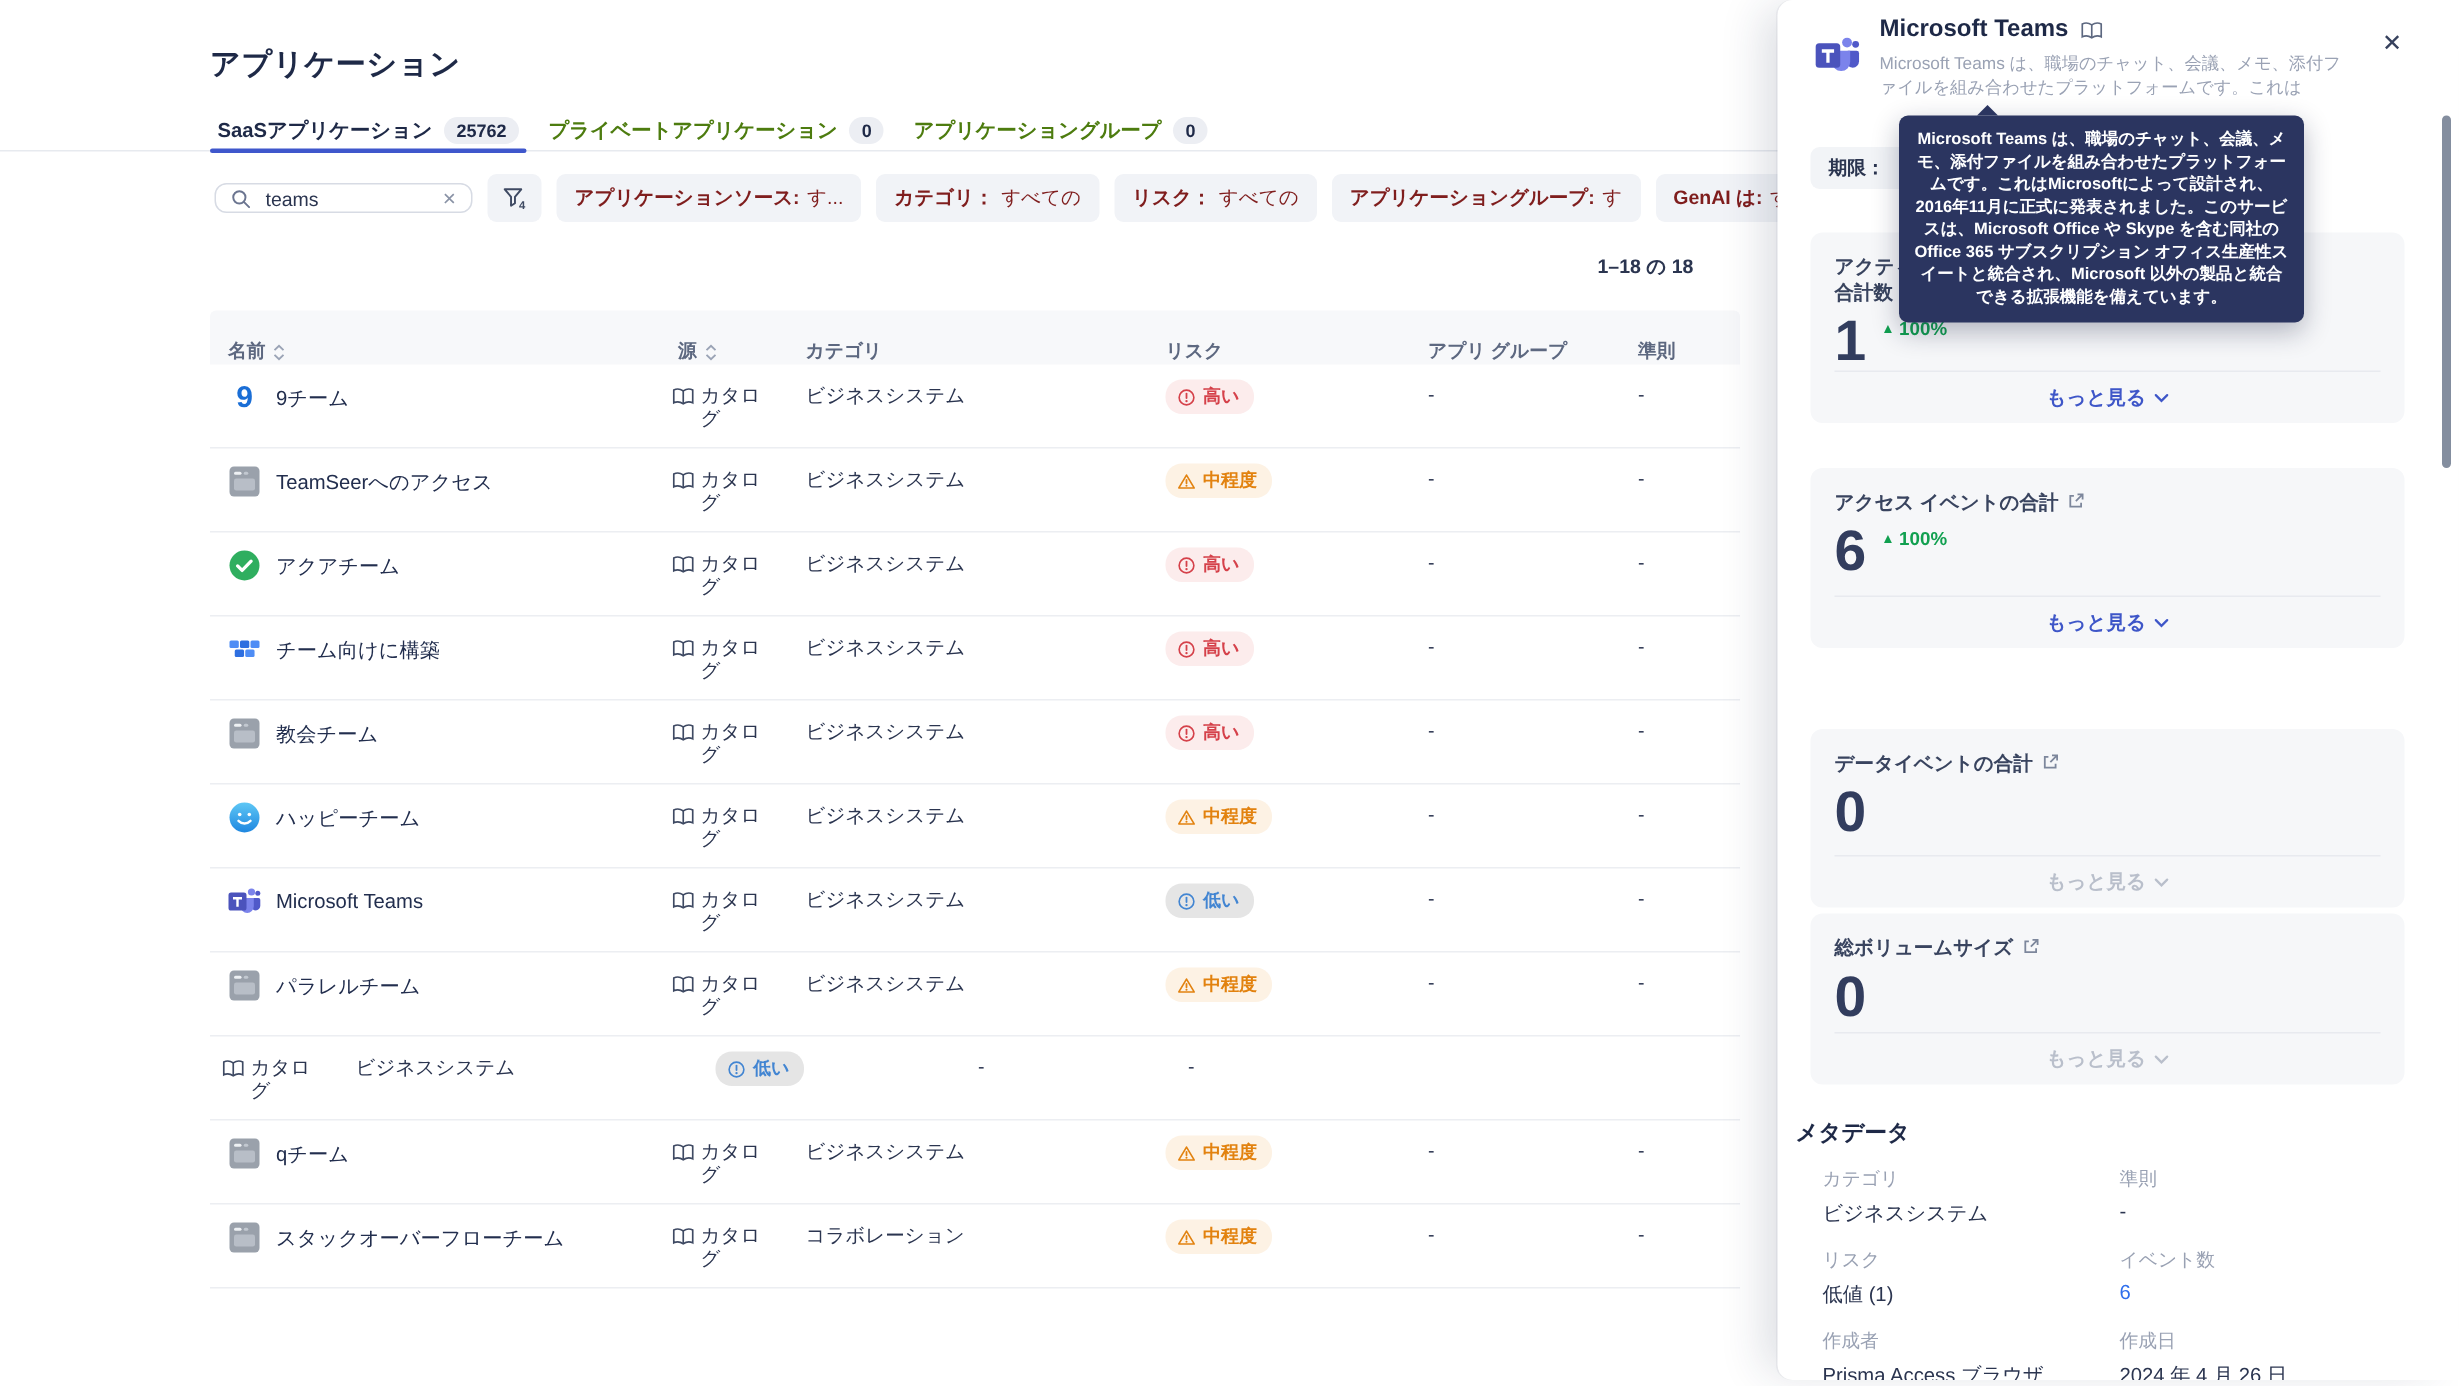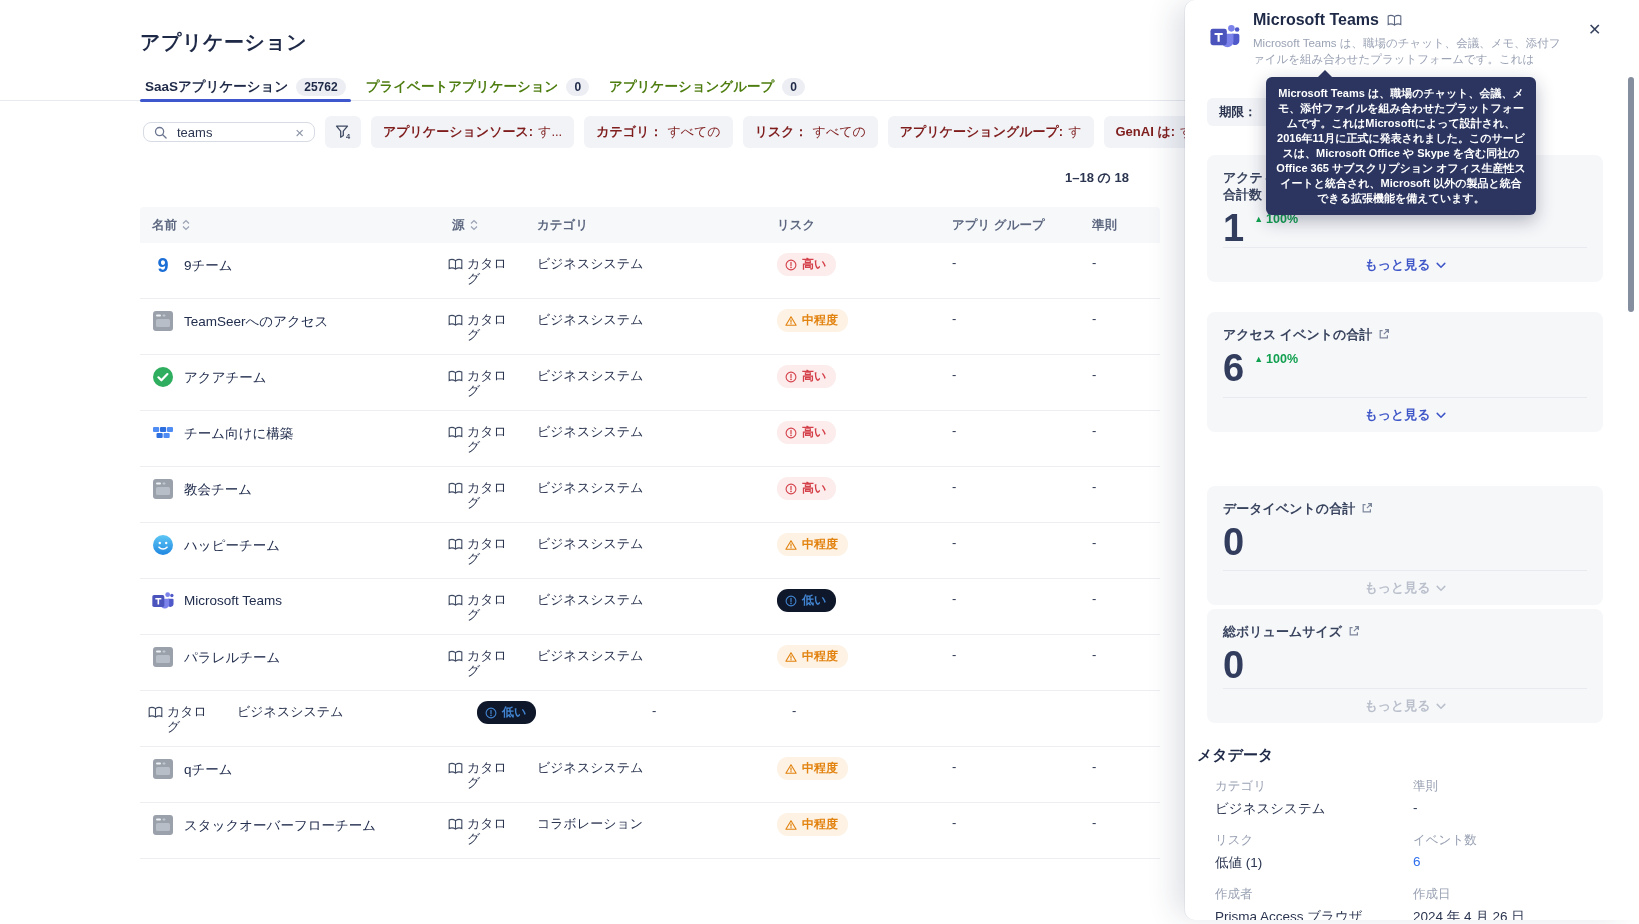--- a/index.html
+++ b/index.html
@@ -19,37 +19,37 @@
   .search-box{width:172px;height:20px;border:1px solid #d7dbe4;border-radius:8px;background:#fff;display:flex;align-items:center;padding:0 10px;gap:8px;box-sizing:border-box;}
   .search-input{border:none;outline:none;flex:1;font-size:13px;color:#2b3550;font-family:inherit;min-width:0;background:transparent;}
   .clear-btn{color:#8a93a6;font-size:15px;line-height:1;cursor:pointer;}
   .funnel-btn{width:36px;height:32px;background:#f1f3f7;border-radius:6px;display:flex;align-items:center;justify-content:center;cursor:pointer;}
   .chip{height:32px;background:#f1f3f7;border-radius:6px;display:flex;align-items:center;padding:0 12px;font-size:13px;color:#7f1d1d;gap:5px;white-space:nowrap;cursor:pointer;}
   .chip-label{font-weight:700;}
   .pagination{position:absolute;left:1065px;top:169px;font-size:13px;font-weight:700;color:#2b3550;}
 
   
   .table{position:absolute;left:140px;top:207px;width:1020px;}
-  .thead{display:flex;background:#f7f8fa;height:36px;align-items:center;color:#5d6880;font-size:12.5px;font-weight:600;border-radius:4px 4px 0 0;}
+  .thead{display:flex;background:#f7f8fa;height:36px;align-items:flex-end;color:#5d6880;font-size:12.5px;font-weight:600;border-radius:4px 4px 0 0;}
   .th{box-sizing:border-box;padding-left:12px;display:flex;align-items:center;gap:5px;}
   .c-name{width:300px;}.c-src{width:85px;}.c-cat{width:240px;}.c-risk{width:175px;}.c-grp{width:140px;}.c-cmp{width:80px;}
   .row{display:flex;border-bottom:1px solid #eceef2;height:56px;box-sizing:border-box;}
   .cell{box-sizing:border-box;padding:12px 0 0 12px;font-size:13px;color:#2b3550;}
   .cell-name{display:flex;padding:14px 0 0 12px;gap:10px;align-items:flex-start;font-size:13.5px;color:#222e4e;}
   .app-icon{width:22px;height:22px;flex:0 0 auto;margin-top:-3px;}
   .app-icon svg{width:100%;height:100%;display:block;}
   .nine{font-size:20px;font-weight:800;color:#1a6ed6;line-height:22px;display:block;text-align:center;}
   .cell-src{display:flex;gap:4px;padding:13px 0 0 8px;box-sizing:border-box;}
   .book-icon{width:15px;height:13px;margin-top:2px;flex:0 0 auto;color:#3f4a63;}
   .src-text{width:42px;line-height:15px;font-size:13px;}
   .cell-risk{padding-top:12px;}
   .risk-pill{display:inline-flex;align-items:center;gap:5px;padding:3px 10px 3px 8px;border-radius:11px;font-size:12px;font-weight:700;margin-top:-2px;}
   .risk-high{background:#fcecec;color:#d5414a;text-align:center;}
   .risk-medium{background:#fdf2e4;color:#e2820f;}
-  .risk-low{background:#0f172a;color:#4285d2;}
+  .risk-low{background:#e5e5e5;color:#4285d2;}
 
   
   .panel{position:absolute;left:1185px;top:0;width:454px;height:920px;background:#fff;border-radius:10px 0 0 10px;box-shadow:-14px 0 30px -6px rgba(30,42,74,.16),-1px 0 0 rgba(30,42,74,.05);overflow:hidden;z-index:5;}
   .panel-app-icon{position:absolute;left:25px;top:22px;width:30px;height:30px;}
   .panel-app-icon svg{width:100%;height:100%;display:block;}
   .panel-title{position:absolute;left:68px;top:11px;font-size:16px;font-weight:700;color:#1e2947;display:flex;align-items:center;gap:8px;}
   .panel-book{color:#5d6880;}
   .panel-desc{position:absolute;left:68px;top:35px;width:318px;height:32px;overflow:hidden;font-size:11.5px;line-height:16px;color:#9aa2b4;}
   .panel-close{position:absolute;left:403px;top:22px;font-size:16px;color:#36415d;cursor:pointer;line-height:1;}
   .period-pill{position:absolute;left:22px;top:98px;width:321px;height:28px;background:#f2f4f7;border-radius:6px;display:flex;align-items:center;padding:0 12px;box-sizing:border-box;font-size:12.5px;font-weight:700;color:#2b3550;}

